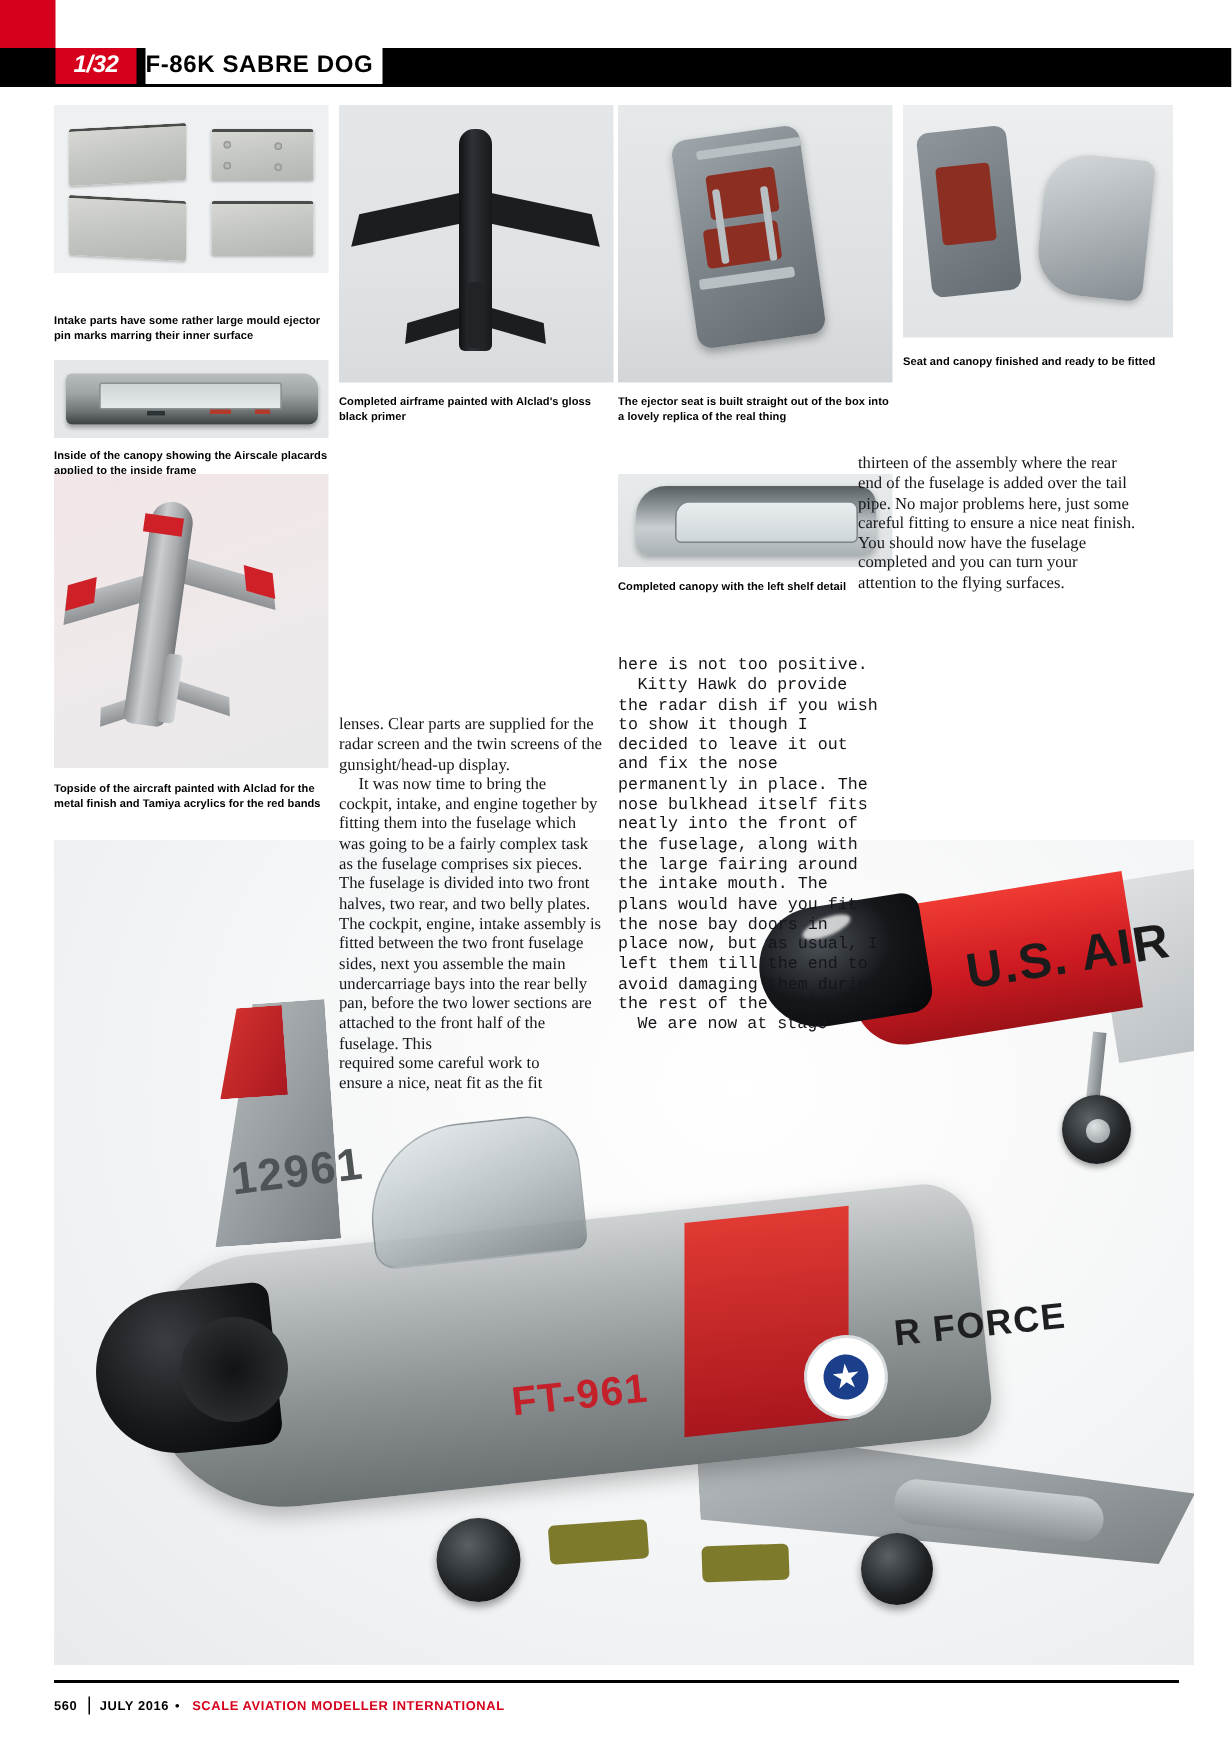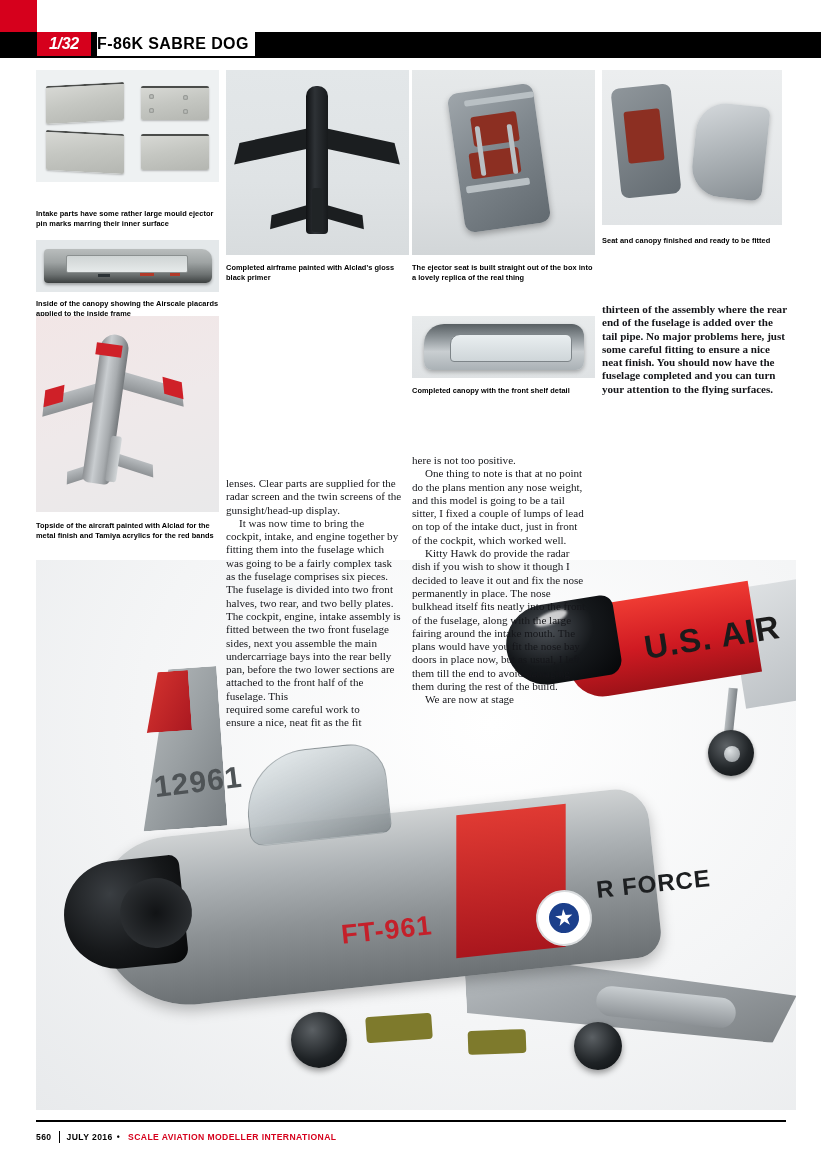--- a/index.html
+++ b/index.html
@@ -213,22 +213,22 @@
     position:absolute;
     font-family:"Liberation Serif",serif;
     font-size:11.1px;line-height:13.3px;color:#15161a;
     text-align:left;
   }
   .col p{margin:0;}
   .col p.ind{text-indent:13px;}
   .col p.ctr{}
 
   .colA{left:226px;top:477px;width:176px;}
-  .colB{left:412px;top:454px;width:176px;}
-  .colC{left:602px;top:303px;width:186px;font-weight:bold;}
+  .colB{left:412px;top:438px;width:176px;font-family:Liberation Mono, monospace;}
+  .colC{left:572px;top:303px;width:186px;}
 
   
   .ftr-rule{position:absolute;left:36px;top:1120px;width:750px;height:1.5px;background:#000;}
   .ftr{position:absolute;left:36px;top:1130px;height:14px;display:flex;align-items:center;
        font-family:"Liberation Sans",sans-serif;font-weight:bold;font-size:8.6px;letter-spacing:0.4px;}
   .ftr .pg{color:#000;}
   .ftr .bar{display:inline-block;width:1px;height:12px;background:#000;margin:0 7px;}
   .ftr .mo{color:#000;}
   .ftr .mag{color:#d6001c;margin-left:4px;}
 </style>
@@ -298,21 +298,21 @@
     <div class="seat-bar" style="left:98px;top:54px;width:5px;height:50px;transform:rotate(-8deg);"></div>
     <div class="seat-bar" style="left:54px;top:112px;width:64px;height:7px;transform:rotate(-8deg);"></div>
   </div>
   <div class="cap" style="left:412px;top:263px;width:186px;">The ejector seat is built straight out of the box into a lovely replica of the real thing</div>
 
   <div class="photo ph6">
     <div class="cv">
       <div class="cv-glass"></div>
     </div>
   </div>
-  <div class="cap" style="left:412px;top:386px;width:186px;">Completed canopy with the front shelf detail</div>
+  <div class="cap" style="left:412px;top:386px;width:186px;">Completed canopy with the left shelf detail</div>
 
   <div class="photo ph7">
     <div class="s7"></div>
     <div class="s7c"></div>
     <div class="c7"></div>
   </div>
   <div class="cap" style="left:602px;top:236px;width:186px;">Seat and canopy finished and ready to be fitted</div>
 
   <div class="hero">
     <div class="hero-bg"></div>
@@ -355,21 +355,20 @@
 
   <div class="col colA">
     <p>lenses. Clear parts are supplied for the radar screen and the twin screens of the gunsight/head-up display.</p>
     <p class="ind">It was now time to bring the cockpit, intake, and engine together by fitting them into the fuselage which was going to be a fairly complex task as the fuselage comprises  six pieces. The fuselage is divided into two front halves, two rear, and two belly plates. The cockpit, engine, intake assembly is fitted between the two front fuselage sides, next you assemble the main undercarriage bays into the rear belly pan, before the two lower sections are attached to the front half of the fuselage. This</p>
     <p class="ctr">required some careful work to</p>
     <p class="ctr">ensure a nice, neat fit as the fit</p>
   </div>
 
   <div class="col colB">
     <p>here is not too positive.</p>
-    <p class="ind">One thing to note is that at no point do the plans mention any nose weight, and this model is going to be a tail sitter, I fixed a couple of lumps of lead on top of the intake duct, just in front of the cockpit, which worked well.</p>
     <p class="ind">Kitty Hawk do provide the radar dish if you wish to show it though I decided to leave it out and fix the nose permanently in place. The nose bulkhead itself fits neatly into the front of the fuselage, along with the large fairing around the intake mouth. The plans would have you fit the nose bay doors in place now, but as usual, I left them till the end to avoid damaging them during the rest of the build.</p>
     <p class="ind">We are now at stage</p>
   </div>
 
   <div class="col colC">
     <p>thirteen of the assembly where the rear end of the fuselage is added over the tail pipe. No major problems here, just some careful fitting to ensure a nice neat finish. You should now have the fuselage completed and you can turn your attention to the flying surfaces.</p>
   </div>
 
   <div class="ftr-rule"></div>
   <div class="ftr">

